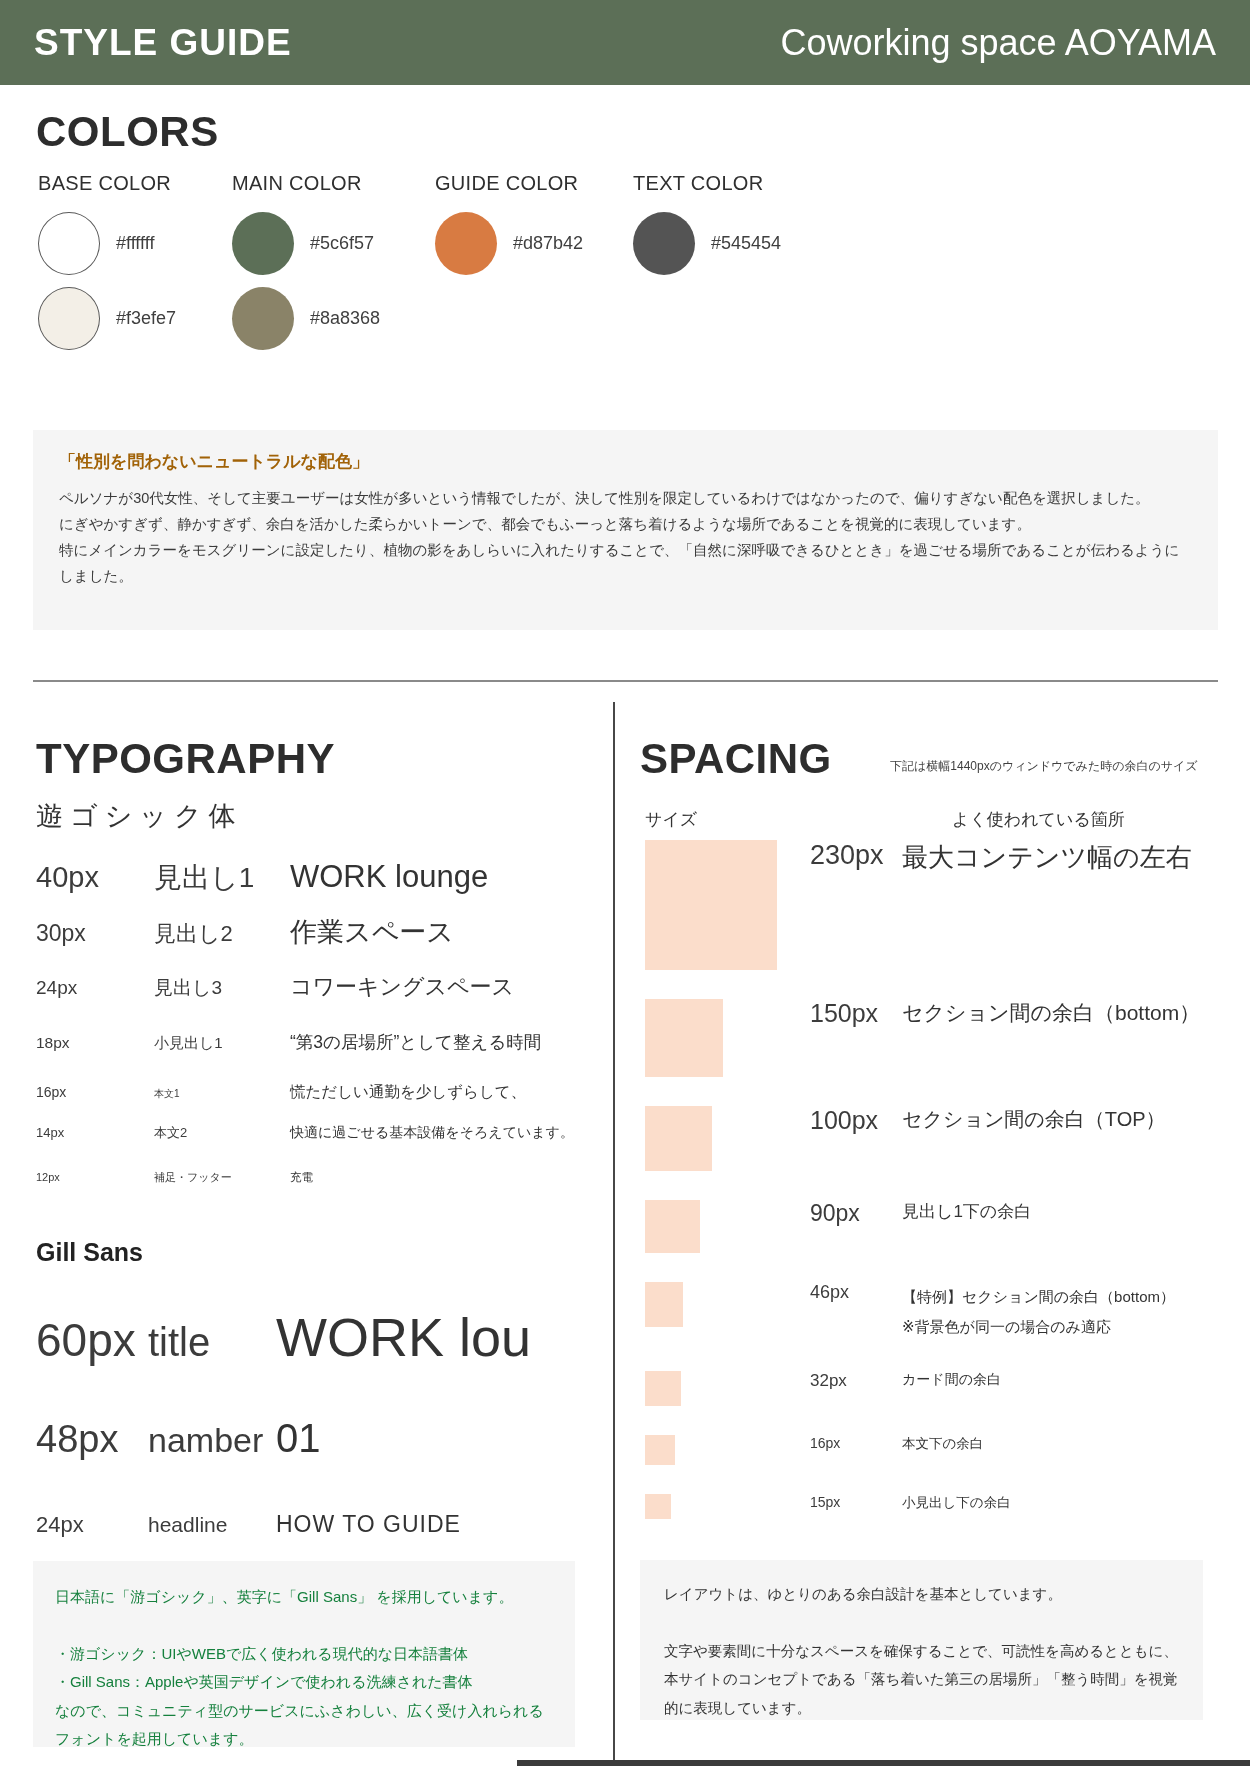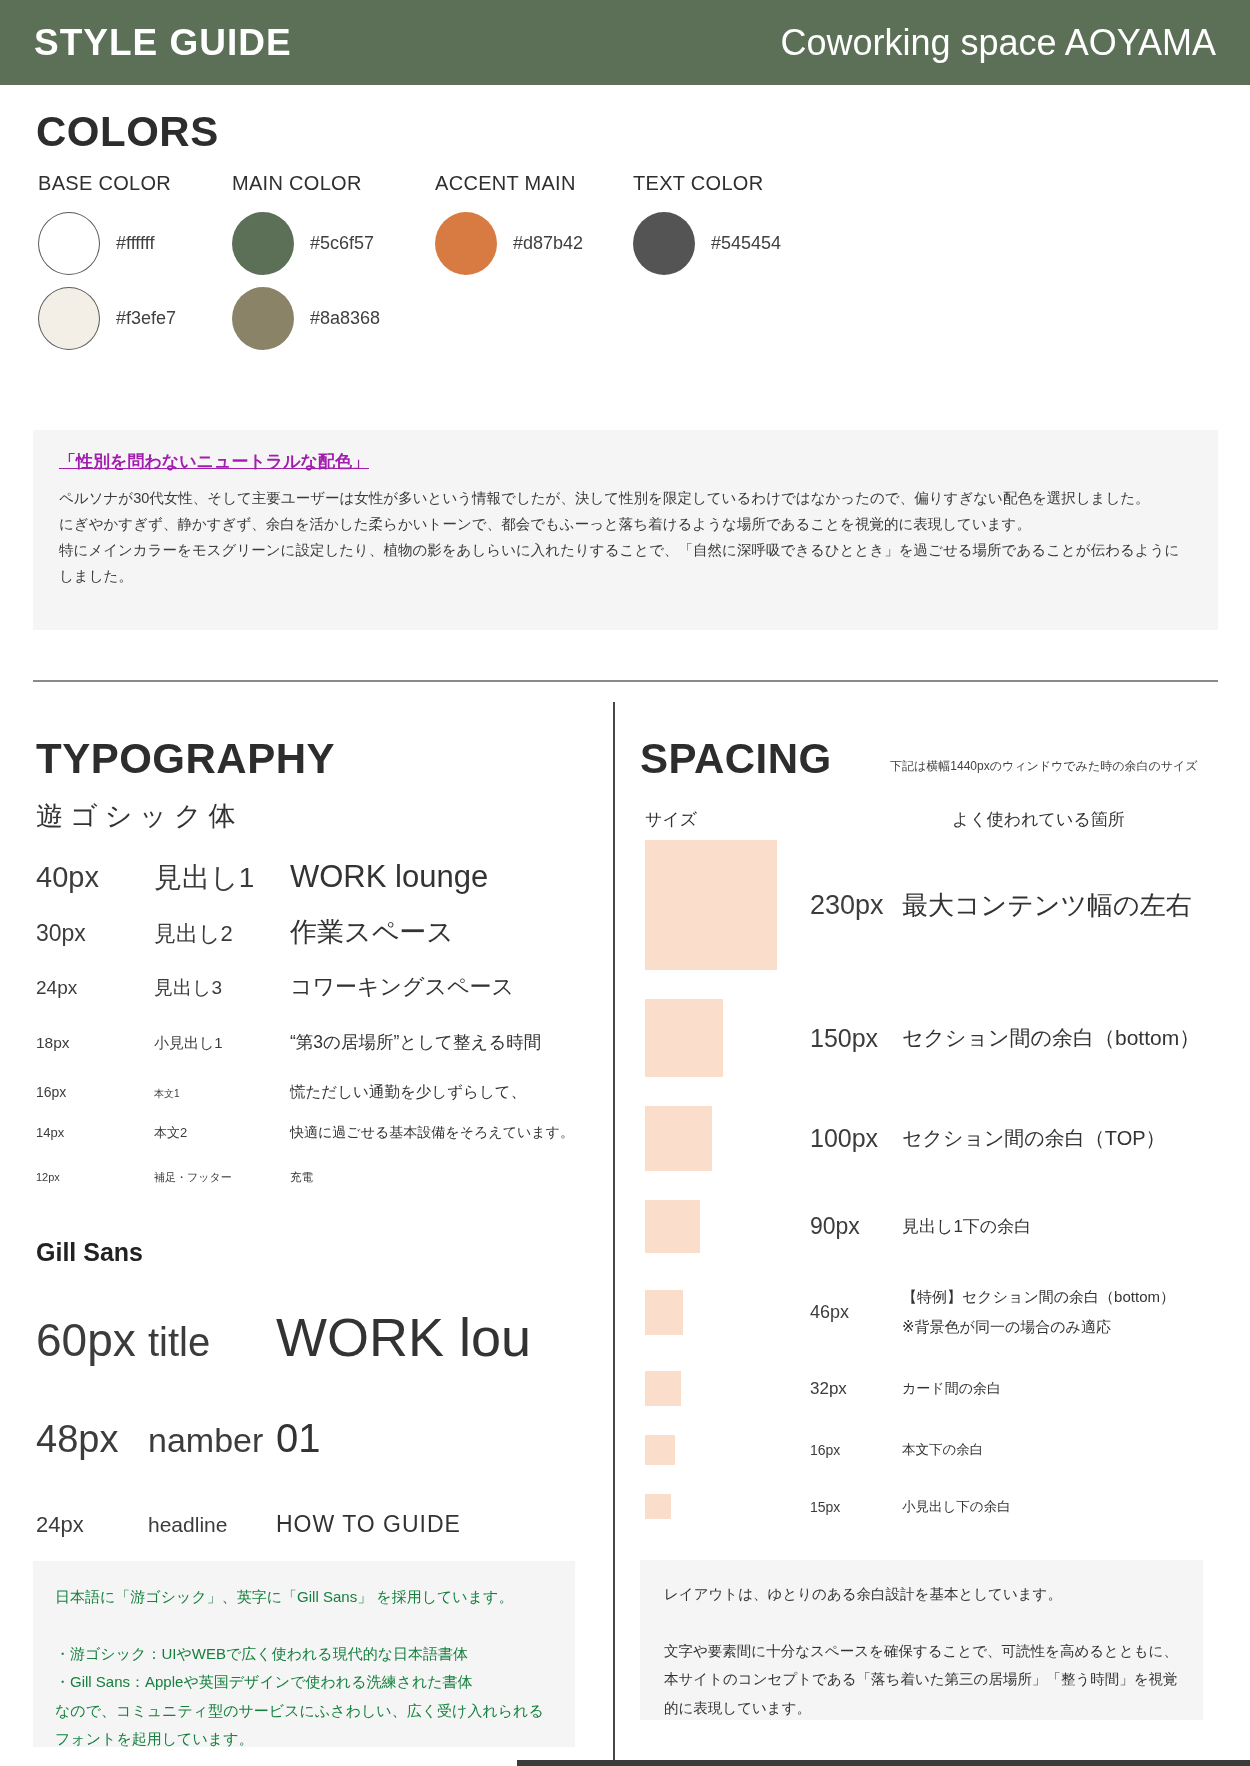--- a/index.html
+++ b/index.html
@@ -18,21 +18,21 @@
   .color-grid{position:absolute;top:172px;left:38px;display:flex;}
   .cc0{width:194px;}.cc1{width:203px;}.cc2{width:198px;}.cc3{width:auto;}
   .color-col-label{font-size:20px;color:#2f2f2f;margin-bottom:16px;letter-spacing:.3px;}
   .swatch-row{display:flex;align-items:center;height:64px;margin-bottom:11px;}
   .swatch{width:62px;height:63px;border-radius:50%;flex:0 0 auto;}
   .swatch.light{border:1px solid #5a5a5a;box-sizing:border-box;}
   .hex{margin-left:16px;font-size:18px;color:#3f3f3f;}
 
   .note{position:absolute;background:#f5f5f5;box-sizing:border-box;}
   #colors-note{top:430px;left:33px;width:1185px;height:200px;padding:20px 26px;}
-  .note-title{font-size:17px;font-weight:700;color:#a21caf;margin-bottom:12px;text-decoration:underline;}
+  .note-title{font-size:17px;font-weight:700;color:#a16207;margin-bottom:12px;}
   .note-body div{font-size:14.5px;line-height:26px;color:#3a3a3a;}
 
   .hdiv{position:absolute;top:680px;left:33px;width:1185px;height:2px;background:#8a8a8a;}
   .vdiv{position:absolute;top:702px;left:613px;width:2px;height:1064px;background:#474747;}
 
   
   #typo-heading{position:absolute;top:735px;left:36px;}
   #typo-jpname{position:absolute;top:798px;left:36px;font-size:27px;color:#333;letter-spacing:7px;}
   .jp-rows{position:absolute;top:855px;left:36px;width:545px;}
   .trow{display:flex;align-items:baseline;line-height:1.4;}
@@ -58,21 +58,21 @@
   #typo-note{top:1561px;left:33px;width:542px;height:186px;padding:22px 22px;}
   #typo-note div{font-size:15px;line-height:28.5px;color:#15803d;}
   .gap-after{margin-bottom:28px;}
 
   
   #spacing-heading{position:absolute;top:735px;left:640px;}
   #spacing-caption{position:absolute;top:758px;left:890px;width:330px;font-size:12px;color:#3f3f3f;}
   #spacing-colsize{position:absolute;top:808px;left:645px;font-size:17px;color:#333;}
   #spacing-colusage{position:absolute;top:808px;left:952px;font-size:17px;color:#333;}
   .s-rows{position:absolute;top:840px;left:645px;width:578px;}
-  .srow{display:flex;align-items:center;margin-bottom:29px;}
+  .srow{display:flex;align-items:flex-start;margin-bottom:29px;}
   .sbox-cell{width:165px;flex:0 0 auto;}
   .sbox{display:block;}
   .sb0{width:132px;height:130px;} .sb1{width:78px;height:78px;} .sb2{width:67px;height:65px;}
   .sb3{width:55px;height:53px;}  .sb4{width:38px;height:45px;} .sb5{width:36px;height:35px;}
   .sb6{width:30px;height:30px;}  .sb7{width:26px;height:25px;}
   .ssize{width:92px;flex:0 0 auto;color:#3c3c3c;font-weight:300;}
   .susage{flex:1;color:#333;}
   .sr0 .ssize{font-size:27px;} .sr0 .susage{font-size:26px;}
   .sr1 .ssize{font-size:25px;} .sr1 .susage{font-size:21px;}
   .sr2 .ssize{font-size:25px;} .sr2 .susage{font-size:20px;}
@@ -117,21 +117,21 @@
       <div class="swatch-row">
         <span class="swatch" style="background: rgb(92, 111, 87);"></span>
         <span class="hex">#5c6f57</span>
       </div>
       <div class="swatch-row">
         <span class="swatch" style="background: rgb(138, 131, 104);"></span>
         <span class="hex">#8a8368</span>
       </div>
     </div>
     <div class="color-col cc2">
-      <div class="color-col-label">ACCENT MAIN</div>
+      <div class="color-col-label">GUIDE COLOR</div>
       <div class="swatch-row">
         <span class="swatch" style="background: rgb(216, 123, 66);"></span>
         <span class="hex">#d87b42</span>
       </div>
     </div>
     <div class="color-col cc3">
       <div class="color-col-label">TEXT COLOR</div>
       <div class="swatch-row">
         <span class="swatch" style="background: rgb(84, 84, 84);"></span>
         <span class="hex">#545454</span>

